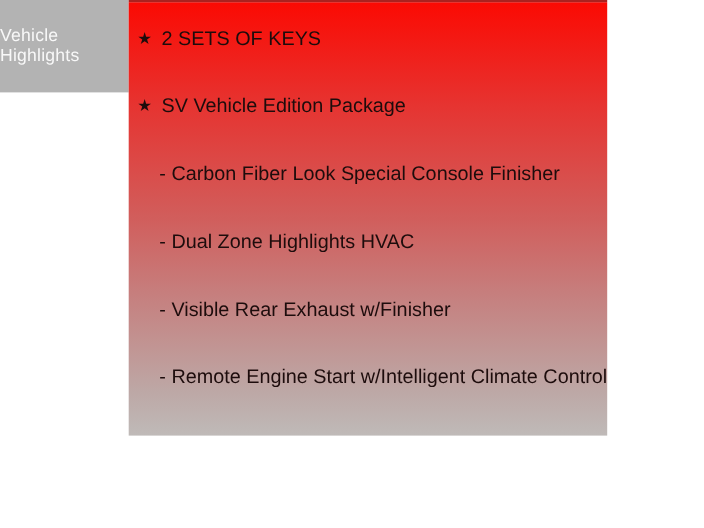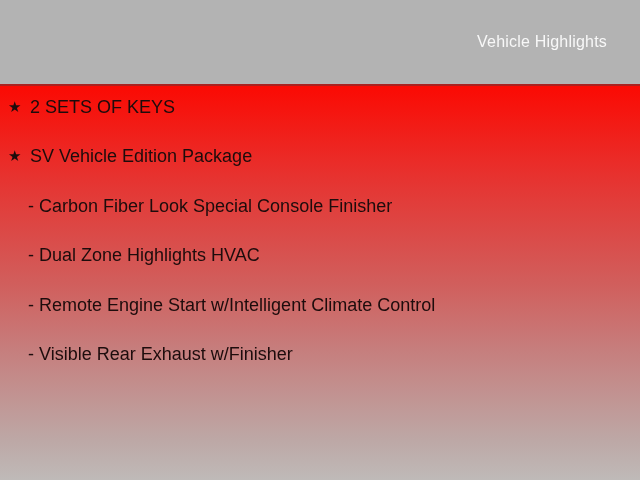--- a/index.html
+++ b/index.html
@@ -7,24 +7,24 @@
     padding: 0;
   }
   body {
     width: 640px;
     height: 480px;
     overflow: hidden;
     font-family: "Liberation Sans", sans-serif;
     -webkit-font-smoothing: antialiased;
   }
   .frame {
-    width: 640px;
+    width: 552px;
     height: 480px;
     display: flex;
-    flex-direction: column;
+    flex-direction: row;
   }
   .header {
     height: 84px;
     background: #b3b3b3;
     display: flex;
     align-items: center;
     justify-content: flex-end;
     padding-right: 33px;
     box-sizing: border-box;
   }
@@ -51,20 +51,21 @@
     padding: 0;
   }
   ul.highlights li {
     height: 49.4px;
     box-sizing: border-box;
     padding-top: 10px;
     line-height: 22px;
     font-size: 18px;
     color: #1d0c0c;
     white-space: nowrap;
+    margin-top: 12px;
   }
   li.star-item {
     padding-left: 8px;
   }
   li.sub-item {
     padding-left: 28px;
   }
   .star-glyph {
     display: inline-block;
     width: 22px;
@@ -96,23 +97,23 @@
 
       <li class="sub-item">
         <span>- Carbon Fiber Look Special Console Finisher</span>
       </li>
 
       <li class="sub-item">
         <span>- Dual Zone Highlights HVAC</span>
       </li>
 
       <li class="sub-item">
-        <span>- Remote Engine Start w/Intelligent Climate Control</span>
+        <span>- Visible Rear Exhaust w/Finisher</span>
       </li>
 
       <li class="sub-item">
-        <span>- Visible Rear Exhaust w/Finisher</span>
+        <span>- Remote Engine Start w/Intelligent Climate Control</span>
       </li>
 
     </ul>
   </div>
 
 </div>
 
 </body></html>

